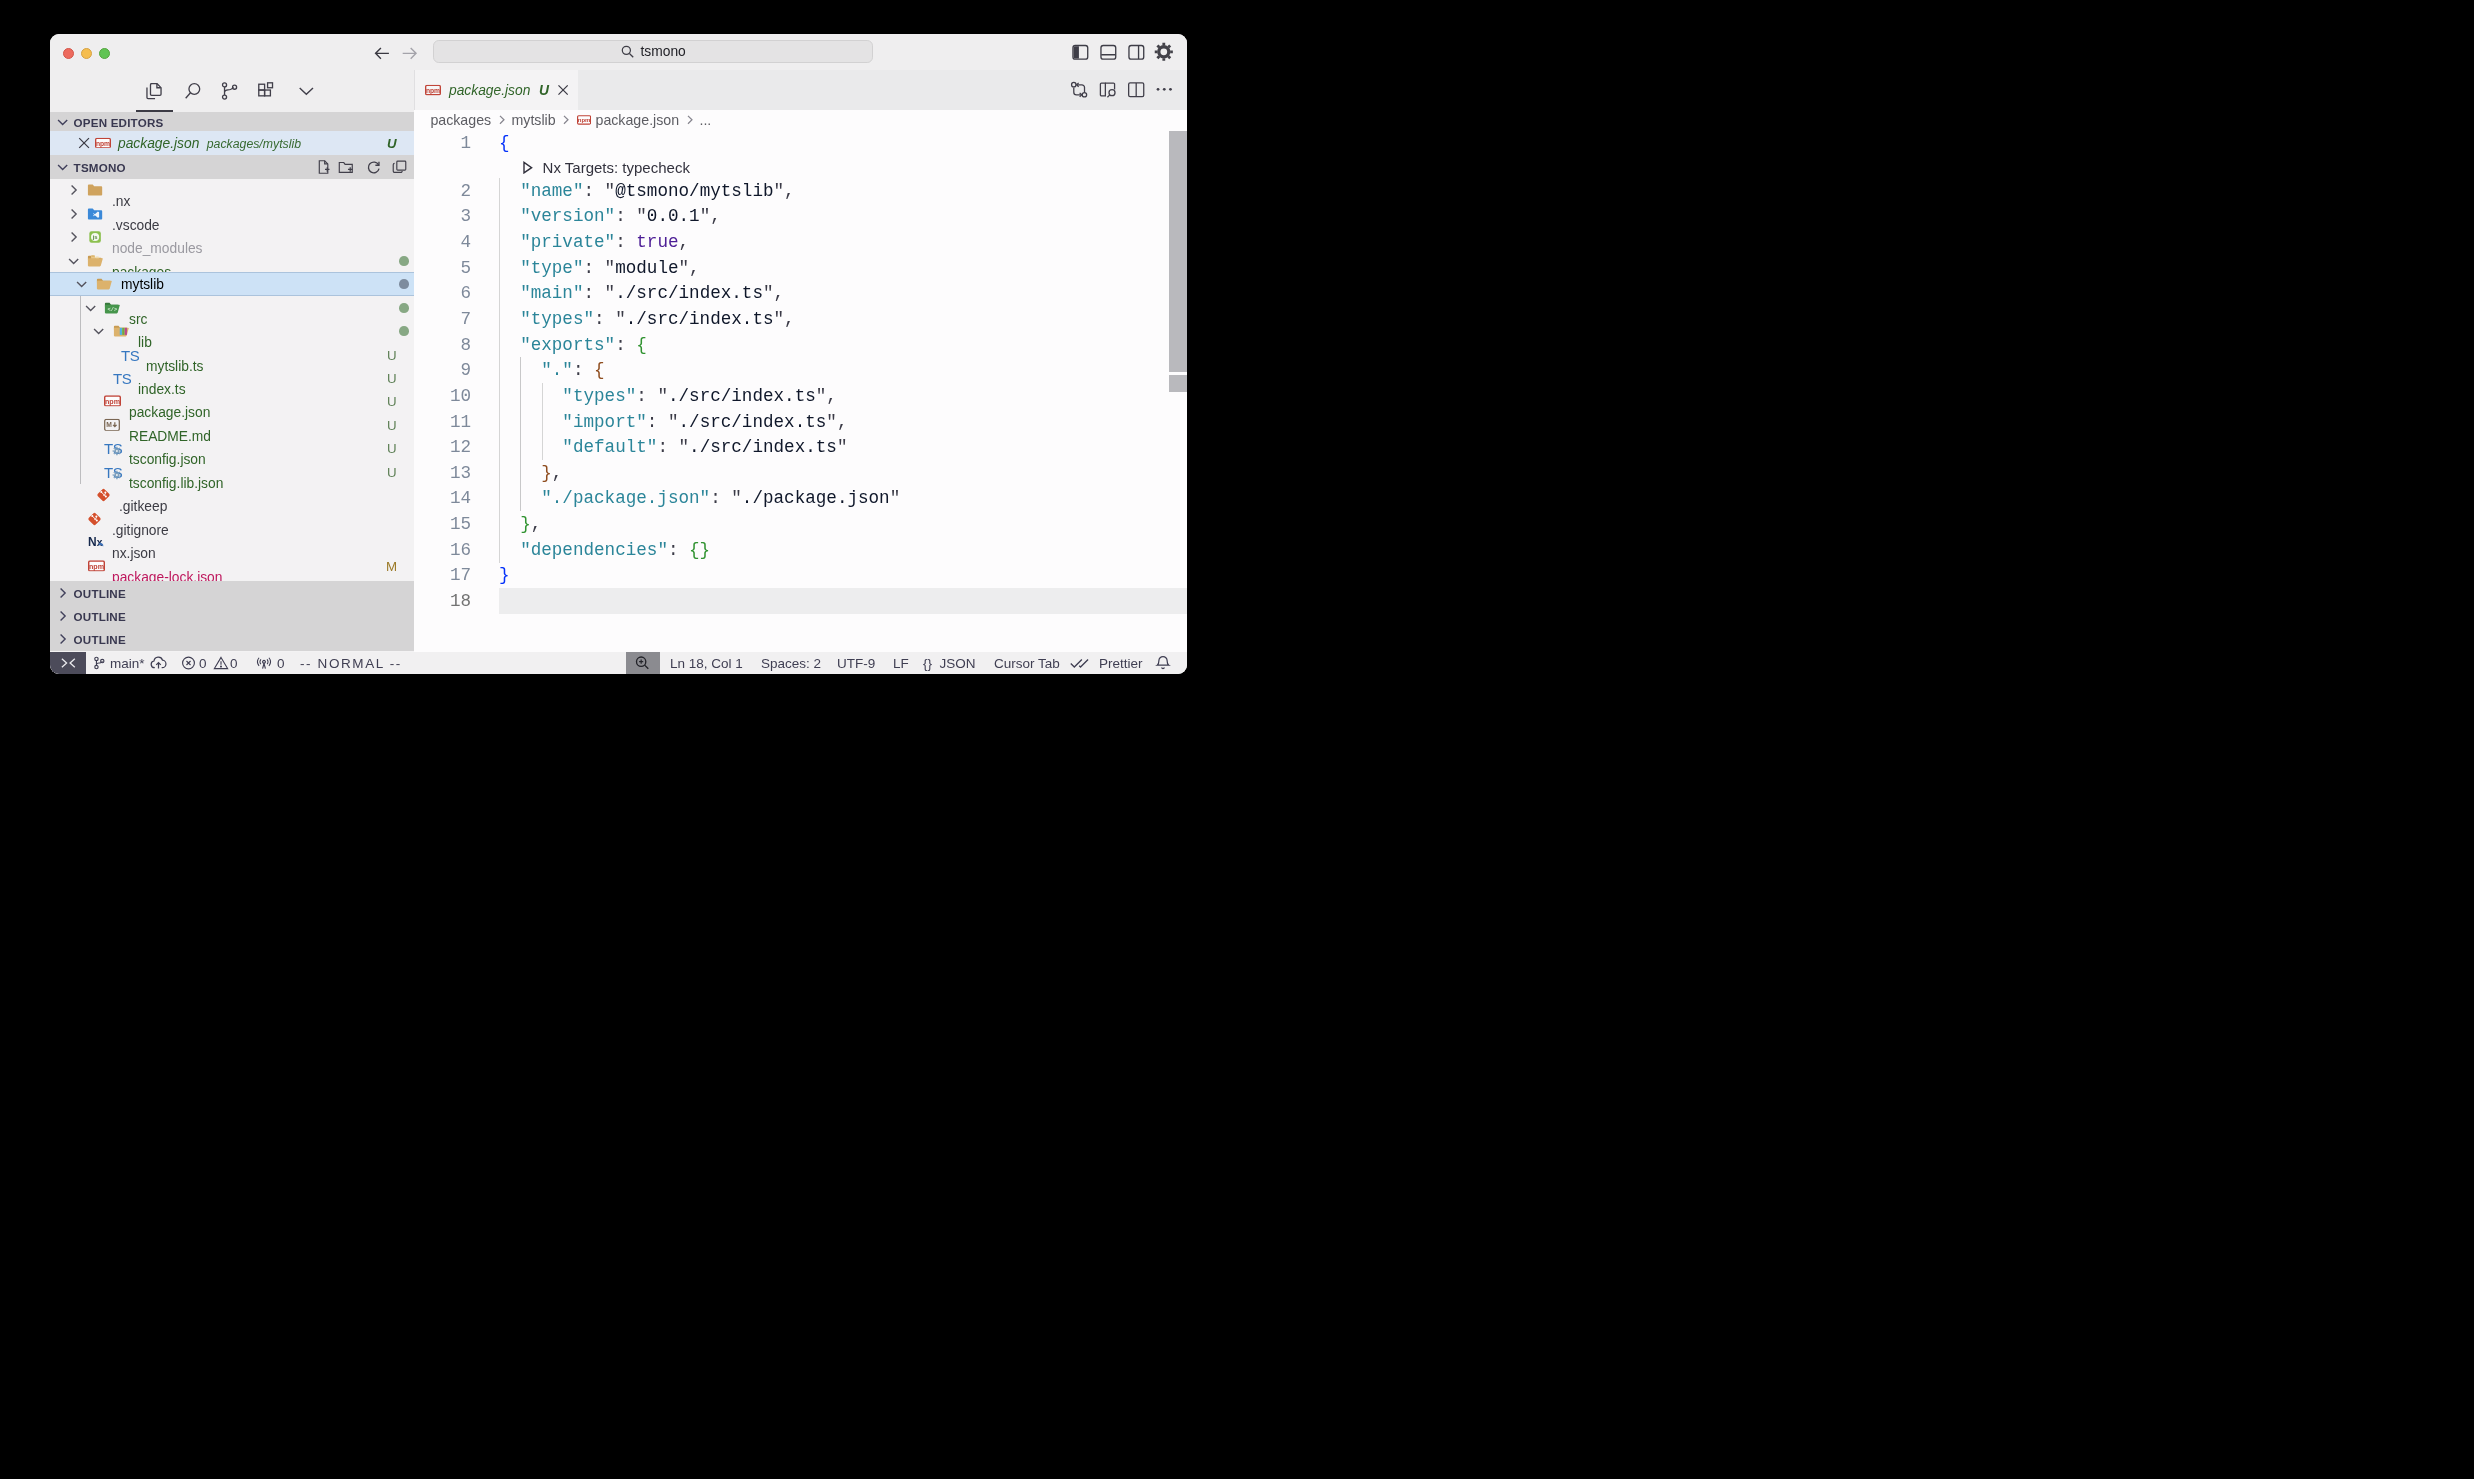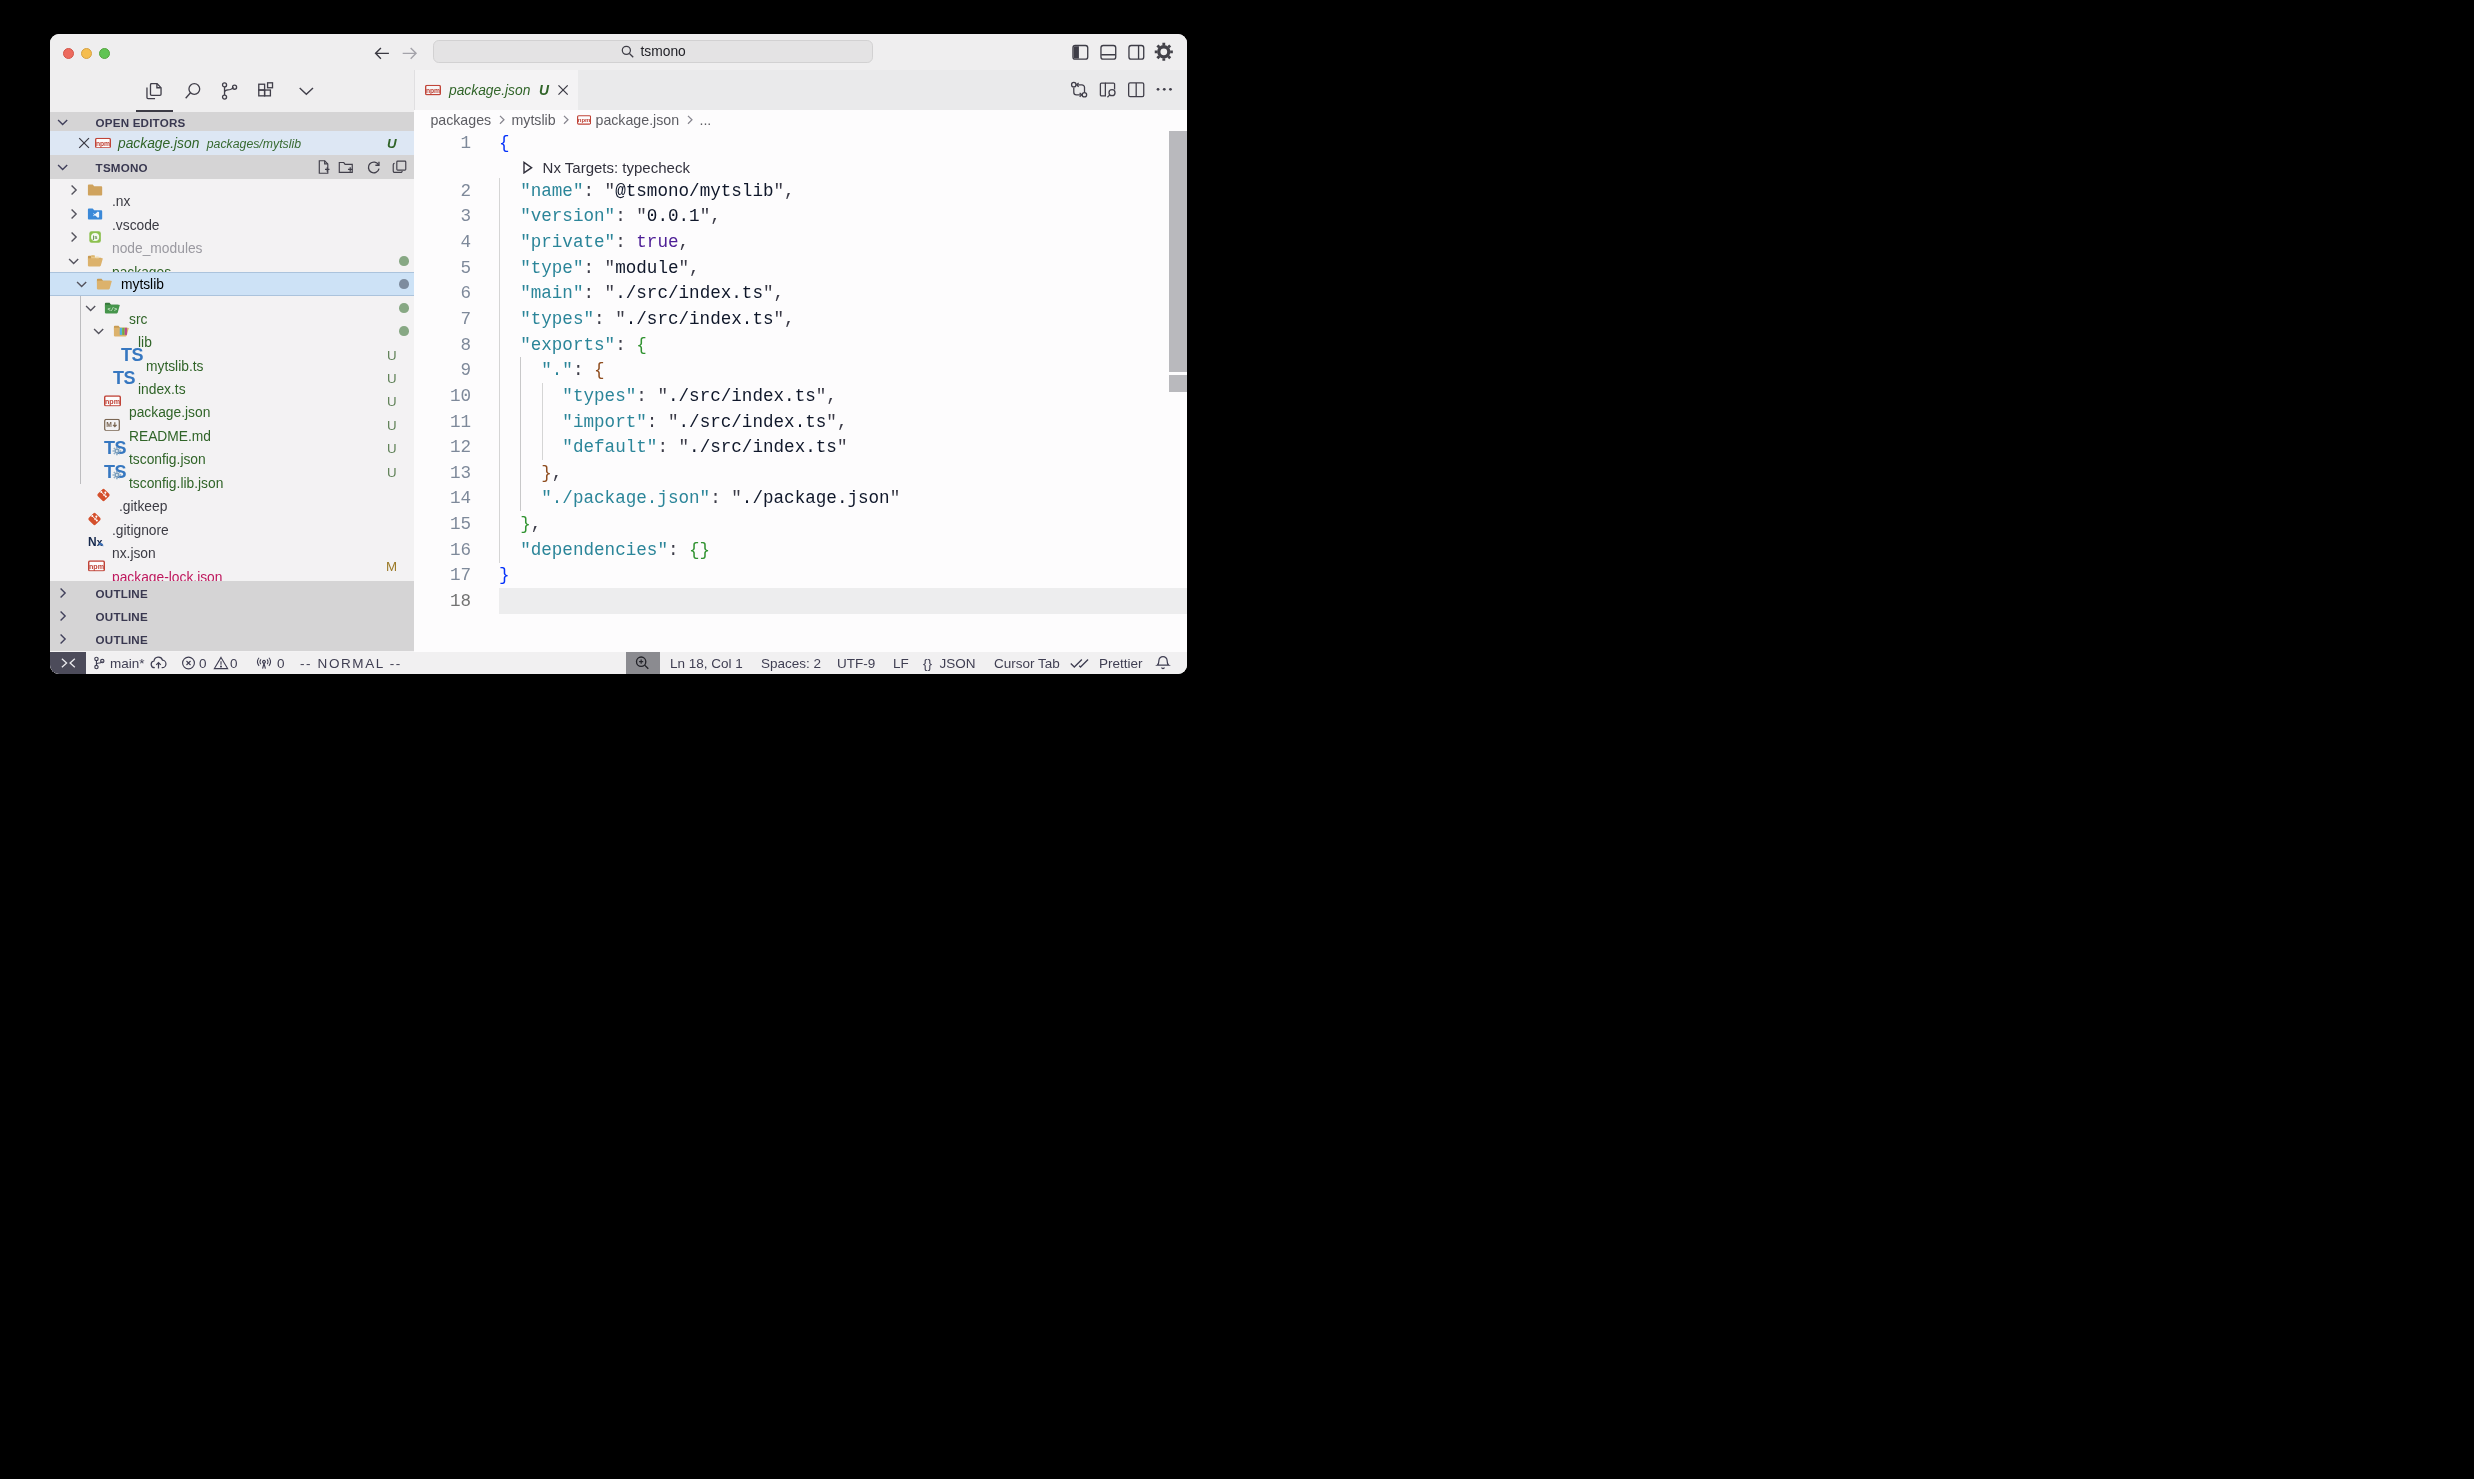--- a/index.html
+++ b/index.html
@@ -18,28 +18,28 @@
   #tl-g { left:49px; background:#61c454; border:0.4px solid #54a53e; }
   #searchbox {
     position:absolute; left:383px; top:6.2px; width:440px; height:23px;
     background:#e4e3e4; border:0.9px solid #d2d1d2; border-radius:5.8px;
     display:flex; align-items:center; justify-content:center; gap:5.3px;
     color:#222228; font-size:13.8px;
   }
   
   #sidebar { position:absolute; left:0; top:36px; width:364px; height:582px; background:#f3f2f3; }
   .sechead { position:absolute; left:0; width:100%; background:#d5d4d5; color:#393850; font-weight:bold; font-size:11.6px; }
-  .sechead .sh-label { position:absolute; left:23.6px; top:50%; transform:translateY(-50%); letter-spacing:0.2px;margin-left:22px; }
+  .sechead .sh-label { position:absolute; left:23.6px; top:50%; transform:translateY(-50%); letter-spacing:0.2px; }
   .row { position:absolute; left:0; width:100%; height:23.5px; font-size:13.8px; color:#3c3c44; }
   .row .lbl { position:absolute; top:50%; transform:translateY(-50%); white-space:nowrap;margin-top:11px; }
   .green { color:#306428; }
   .gray { color:#9a99a0; }
   .gold { color:#be185d; }
   .badge { position:absolute; top:50%; transform:translateY(-50%); font-size:13.3px; }
-  .tsicon { position:absolute; top:50%; transform:translateY(-50%); width:16px; text-align:center; color:#3677c0; font-weight:bold; font-size:18px; letter-spacing:-0.4px; }
+  .tsicon { position:absolute; top:50%; transform:translateY(-50%); width:16px; text-align:center; color:#3677c0; font-weight:normal; font-size:15px; letter-spacing:-0.4px; }
   .dot { position:absolute; top:50%; transform:translateY(-50%); width:9.8px; height:9.8px; border-radius:50%; }
   .icon { position:absolute; top:50%; transform:translateY(-50%); }
   
   #editor { position:absolute; left:364px; top:36px; width:773px; height:582px; background:#fdfcfd; }
   #tabstrip { position:absolute; left:0; top:0; width:100%; height:40px; background:#eaeaeb; border-left:0.9px solid #e0dfe1; }
   #tab { position:absolute; left:0; top:0; width:163px; height:40px; background:#f4f3f4; }
   #breadcrumbs { position:absolute; left:0; top:40px; width:100%; height:19.6px; background:#fdfcfd;
     font-size:14.2px; color:#5d5d63; display:flex; align-items:center; }
   #code { position:absolute; left:0; top:60px; width:100%; height:522px; background:#fdfcfd; }
   .cl { position:absolute; left:85px; white-space:pre; font-family:"Liberation Mono", monospace; font-size:17.6px; line-height:26px; height:26px; color:#3b3b47; }

